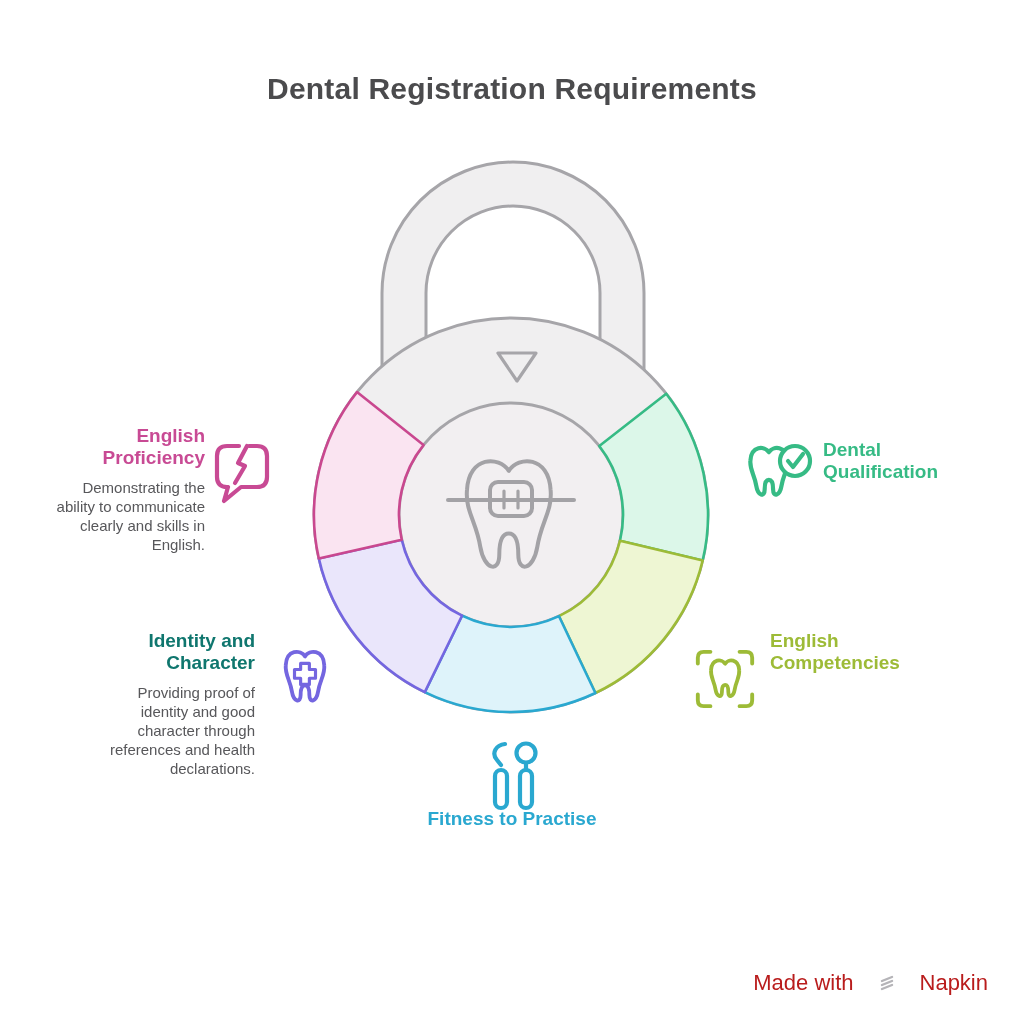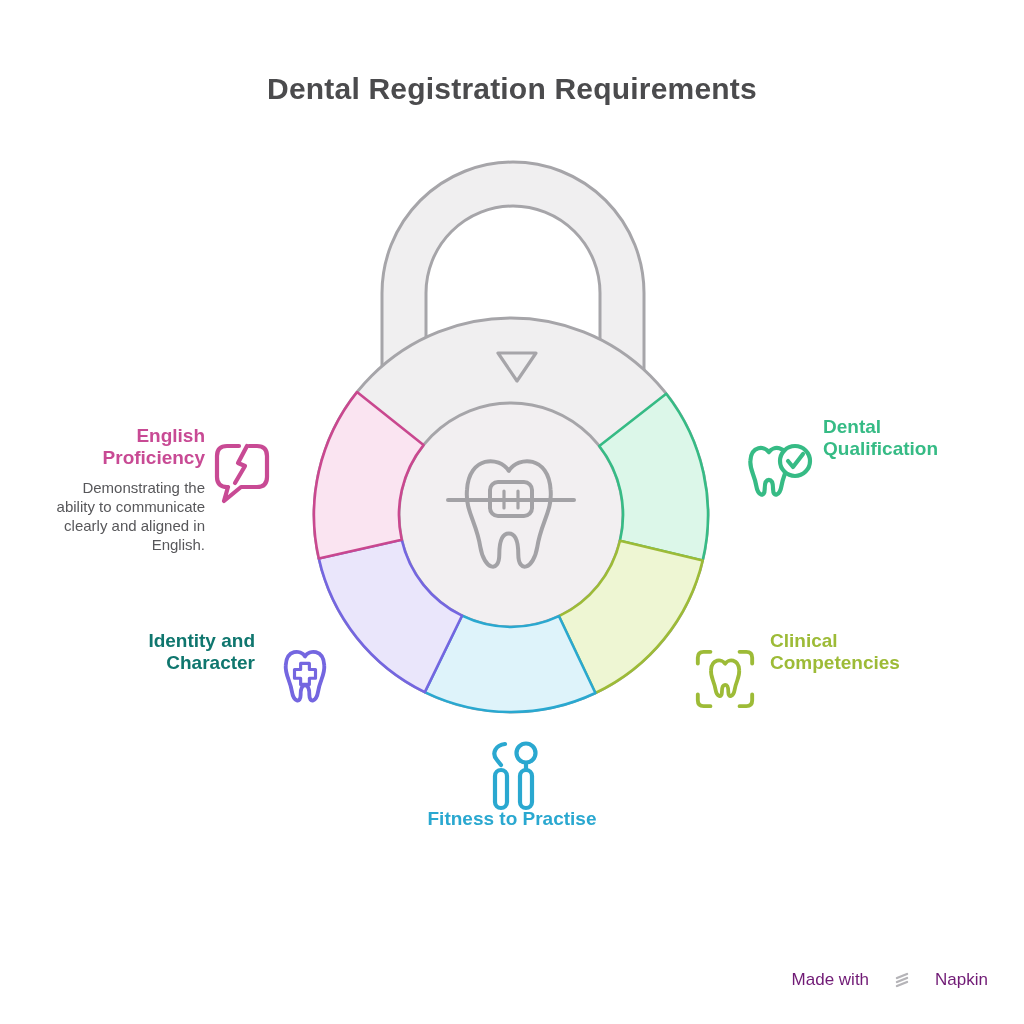--- a/index.html
+++ b/index.html
@@ -20,21 +20,21 @@
   .sec-desc{
     font-size:15px;line-height:19px;color:#57575a;white-space:pre-line;margin:0;
   }
   .align-right{text-align:right;}
   .align-left{text-align:left;}
   .align-center{text-align:center;}
   .icon-wrap{position:absolute;line-height:0;}
   .icon-wrap svg{display:block;}
   .watermark{
     position:absolute;top:970px;right:36px;display:flex;align-items:center;gap:24px;
-    font-size:17px;color:#701a75;
+    font-size:22px;color:#b91c1c;
   }
   .watermark .wm-text{white-space:nowrap;}
 </style>
 </head>
 <body>
 
 <div id="stage">
 
   <h1 class="page-title">Dental Registration Requirements</h1>
 
@@ -62,33 +62,38 @@
       <rect x="490" y="482" width="42" height="34" rx="8" stroke-width="4"></rect>
       <line x1="504" y1="491" x2="504" y2="508" stroke-width="3.2"></line>
       <line x1="518" y1="491" x2="518" y2="508" stroke-width="3.2"></line>
     </g>
   </svg>
 
   <div class="sec align-right" style="left:30px;top:425px;width:175px;">
     <p class="sec-title" style="color: rgb(200, 74, 148);">English Proficiency</p>
     <p class="sec-desc">Demonstrating the
 ability to communicate
-clearly and aligned in
+clearly and skills in
 English.</p>
   </div>
   <span class="icon-wrap" style="left: 210px; top: 441px; color: rgb(200, 74, 148);">
     <svg width="64" height="66" viewBox="0 0 64 66" fill="none" stroke="currentColor" stroke-width="4.2" stroke-linecap="round" stroke-linejoin="round">
       <path d="M39,5 H47 Q57,5 57,15 V36 Q57,46 47,46 H31 L14,60 L18,46 H17 Q7,46 7,36 V15 Q7,5 17,5 H29"></path>
       <path d="M37,5 L28,22 L35,25 L25,42"></path>
     </svg>
   </span>
 
   <div class="sec align-right" style="left:88px;top:630px;width:167px;">
     <p class="sec-title" style="color: #0f766e;">Identity and
 Character</p>
+    <p class="sec-desc">Providing proof of
+identity and good
+character through
+references and health
+declarations.</p>
   </div>
   <span class="icon-wrap" style="left: 277px; top: 645px; color: rgb(116, 102, 224);">
     <svg width="56" height="70" viewBox="0 0 64 76" fill="none" stroke="currentColor" stroke-width="4.4" stroke-linecap="round" stroke-linejoin="round">
       <path d="M32 11 C27 3 11 3 10 21 C9 32 15 38 17 51 C19 63 27 65 27 55 C27 47 29 44 32 44 C35 44 37 47 37 55 C37 65 45 63 47 51 C49 38 55 32 54 21 C53 3 37 3 32 11 Z"></path>
       <path stroke-width="3.6" d="M27,19 h10 v7 h7 v10 h-7 v7 h-10 v-7 h-7 v-10 h7 Z"></path>
     </svg>
   </span>
 
   <span class="icon-wrap" style="left: 479px; top: 740px; color: rgb(42, 168, 208);">
     <svg width="66" height="78" viewBox="0 0 66 78" fill="none" stroke="currentColor" stroke-width="4.2" stroke-linecap="round" stroke-linejoin="round">
@@ -106,32 +111,32 @@
   <span class="icon-wrap" style="left: 692px; top: 646px; color: rgb(157, 187, 55);">
     <svg width="66" height="66" viewBox="0 0 68 68" fill="none" stroke="currentColor" stroke-width="4" stroke-linecap="round" stroke-linejoin="round">
       <path d="M6,18 V12 Q6,6 12,6 H19"></path>
       <path d="M49,6 H56 Q62,6 62,12 V18"></path>
       <path d="M62,50 V56 Q62,62 56,62 H49"></path>
       <path d="M19,62 H12 Q6,62 6,56 V50"></path>
       <path transform="translate(13,11) scale(0.66)" vector-effect="non-scaling-stroke" stroke-width="3.8" d="M32 11 C27 3 11 3 10 21 C9 32 15 38 17 51 C19 63 27 65 27 55 C27 47 29 44 32 44 C35 44 37 47 37 55 C37 65 45 63 47 51 C49 38 55 32 54 21 C53 3 37 3 32 11 Z"></path>
     </svg>
   </span>
   <div class="sec align-left" style="left:770px;top:630px;width:170px;">
-    <p class="sec-title" style="color: rgb(157, 187, 55);">Clinical
+    <p class="sec-title" style="color: rgb(157, 187, 55);">English
 Competencies</p>
   </div>
 
   <span class="icon-wrap" style="left: 740px; top: 434px; color: rgb(54, 187, 133);">
     <svg width="78" height="80" viewBox="0 0 78 80" fill="none" stroke="currentColor" stroke-width="4.2" stroke-linecap="round" stroke-linejoin="round">
       <path transform="translate(2,9) scale(0.84)" vector-effect="non-scaling-stroke" stroke-width="4.2" d="M32 11 C27 3 11 3 10 21 C9 32 15 38 17 51 C19 63 27 65 27 55 C27 47 29 44 32 44 C35 44 37 47 37 55 C37 65 45 63 47 51 C49 38 55 32 54 21 C53 3 37 3 32 11 Z"></path>
       <circle cx="55" cy="27" r="15" fill="#ffffff"></circle>
       <path d="M48,27 L53,33 L63,20"></path>
     </svg>
   </span>
-  <div class="sec align-left" style="left:823px;top:416px;width:180px;">
+  <div class="sec align-left" style="left:823px;top:439px;width:180px;">
     <p class="sec-title" style="color: rgb(54, 187, 133);">Dental
 Qualification</p>
   </div>
 
   <div class="watermark">
     <span class="wm-text">Made with</span>
     <span class="icon-wrap" style="position:static;">
       <svg width="18" height="18" viewBox="0 0 18 18" fill="none" stroke="#b5b4b8" stroke-width="2.4" stroke-linecap="round">
         <line x1="4" y1="7" x2="14" y2="3"></line>
         <line x1="4" y1="11" x2="14" y2="7"></line>

